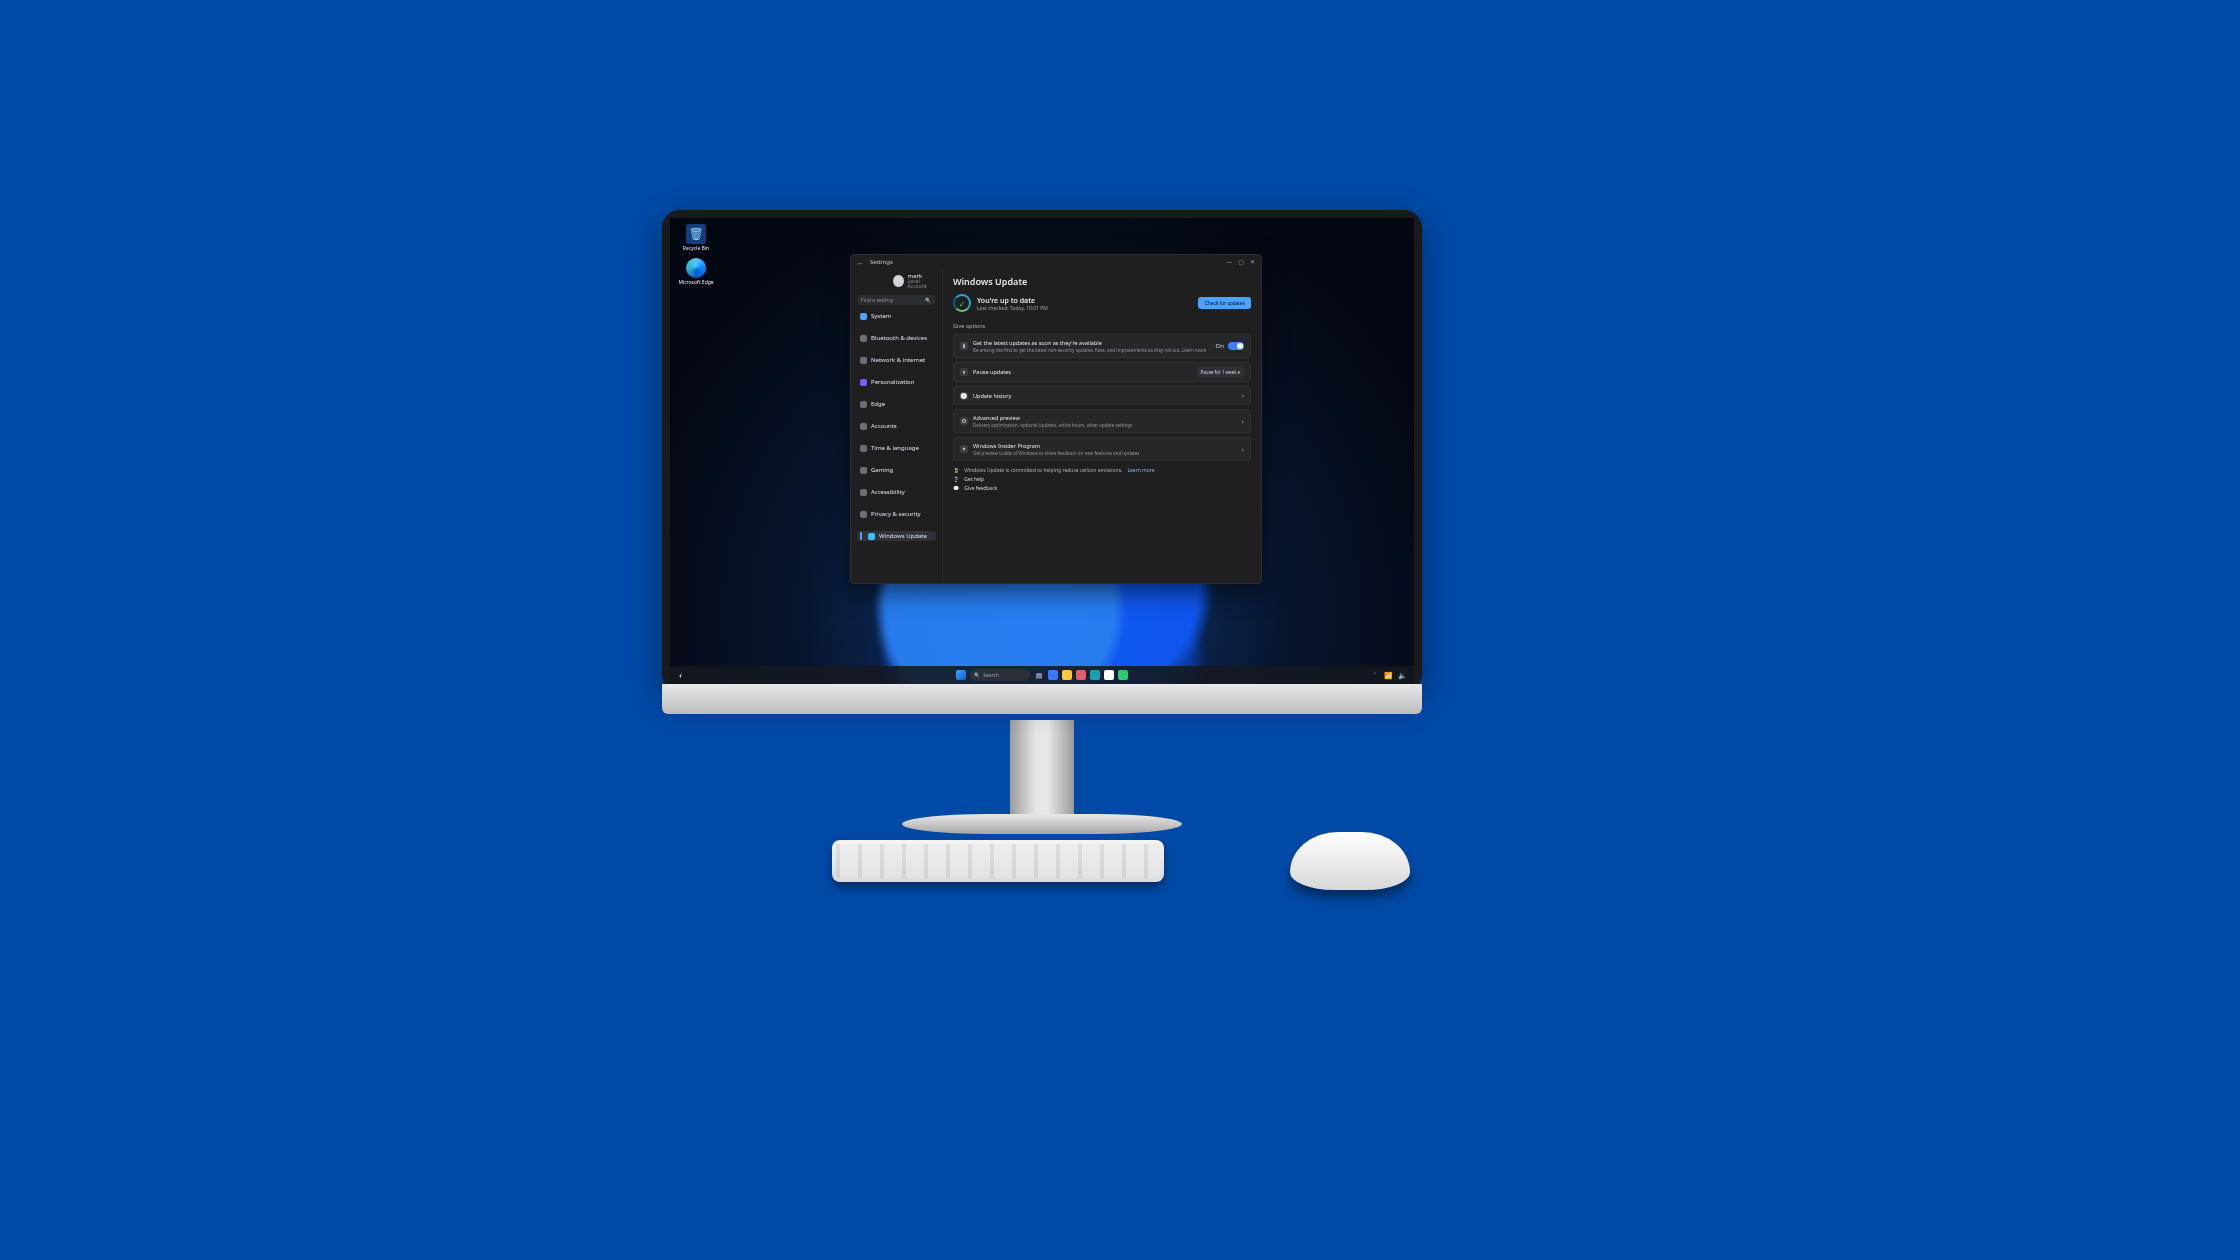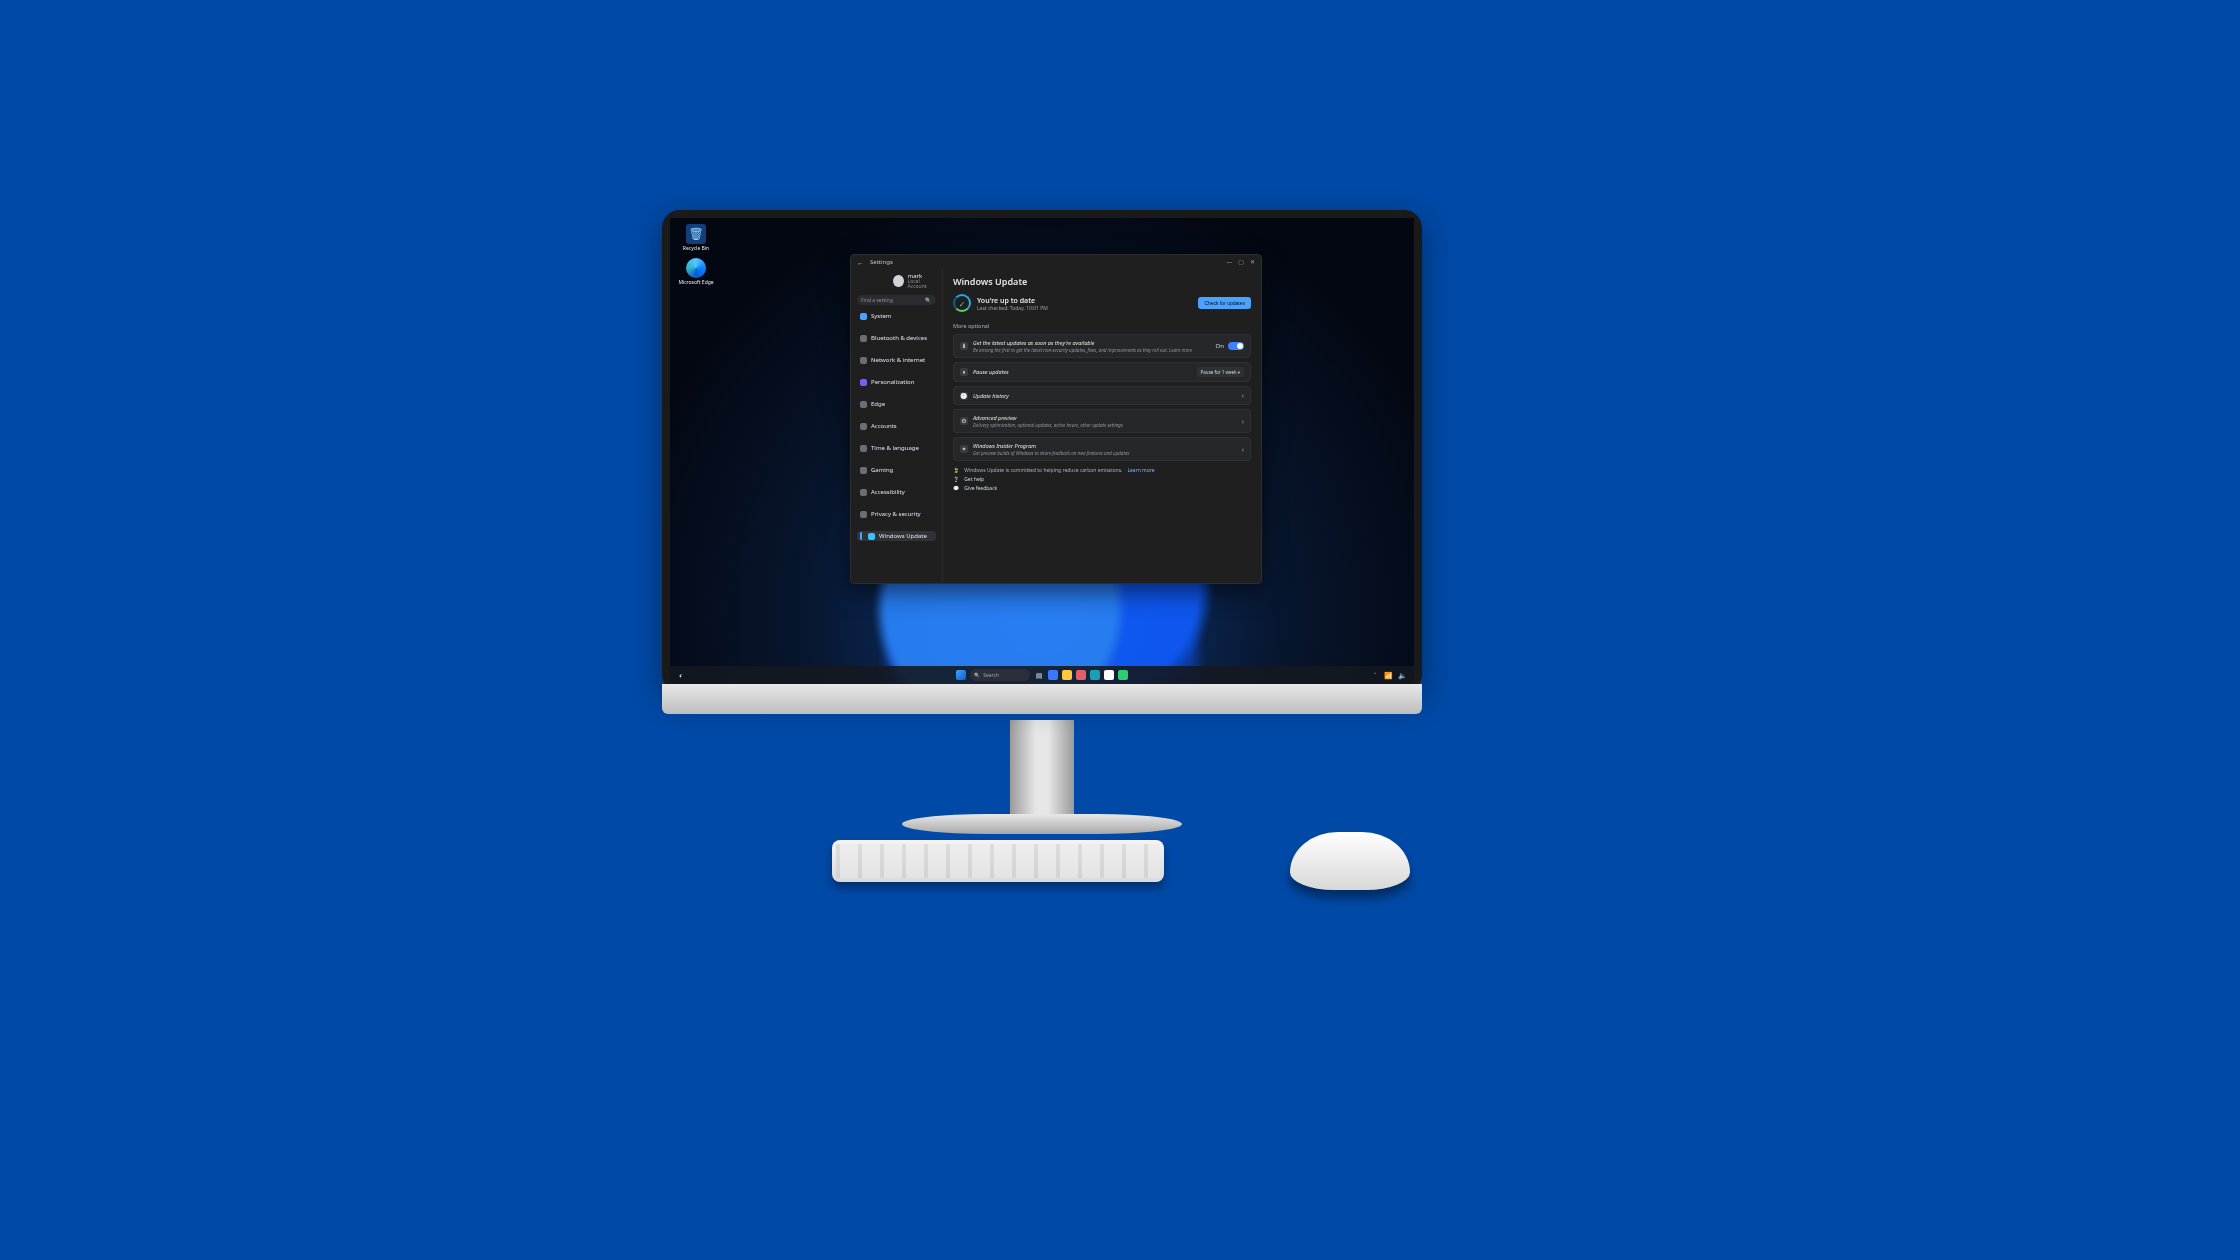--- a/index.html
+++ b/index.html
@@ -175,21 +175,21 @@
   }
 
   .section-label { font-size:5.5px; color:#aab0bc; margin:4px 0; }
 
   .card {
     background:#262729; border:1px solid #2f3033;
     border-radius:3px; padding:4px 6px; margin-bottom:4px;
     display:flex; align-items:center; gap:5px;
   }
   .card .ci { width:8px; height:8px; border-radius:2px; background:#3a3c40; flex:0 0 auto; display:flex;align-items:center;justify-content:center;font-size:6px;color:#cfd6e4;}
-  .card .ct { flex:1;font-style:italic; }
+  .card .ct { flex:1; }
   .card .ct .h { font-size:5.5px; }
   .card .ct .s { font-size:4.5px; color:#8e939d; }
   .card .tail { margin-left:auto; display:flex; align-items:center; gap:4px; color:#cfd6e4; font-size:6px;}
   .toggle { width:16px; height:8px; border-radius:4px; background:#3a82ff; position:relative;}
   .toggle::after{content:"";position:absolute;right:1px;top:1px;width:6px;height:6px;border-radius:50%;background:#fff;}
   .pill { font-size:4.5px; background:#2f3135; border-radius:3px; padding:2px 4px; }
   .chev::after{content:"›"; font-size:7px; color:#9aa0ad;}
 
   .foot { margin-top:6px; display:flex; flex-direction:column; gap:3px; color:#cfd6e4;}
   .foot .line { display:flex; align-items:center; gap:5px; font-size:5px;}
@@ -298,21 +298,21 @@
 
             <div class="status-row">
               <div class="ring"></div>
               <div class="statustxt">
                 <div class="h">You're up to date</div>
                 <div class="s">Last checked: Today, 10:01 PM</div>
               </div>
               <button class="check-btn">Check for updates</button>
             </div>
 
-            <div class="section-label">More optional</div>
+            <div class="section-label">Give options</div>
 
             <div class="card">
               <span class="ci">⬇</span>
               <div class="ct">
                 <div class="h">Get the latest updates as soon as they're available</div>
                 <div class="s">Be among the first to get the latest non-security updates, fixes, and improvements as they roll out. Learn more</div>
               </div>
               <div class="tail">
                 <span>On</span>
                 <span class="toggle"></span>

